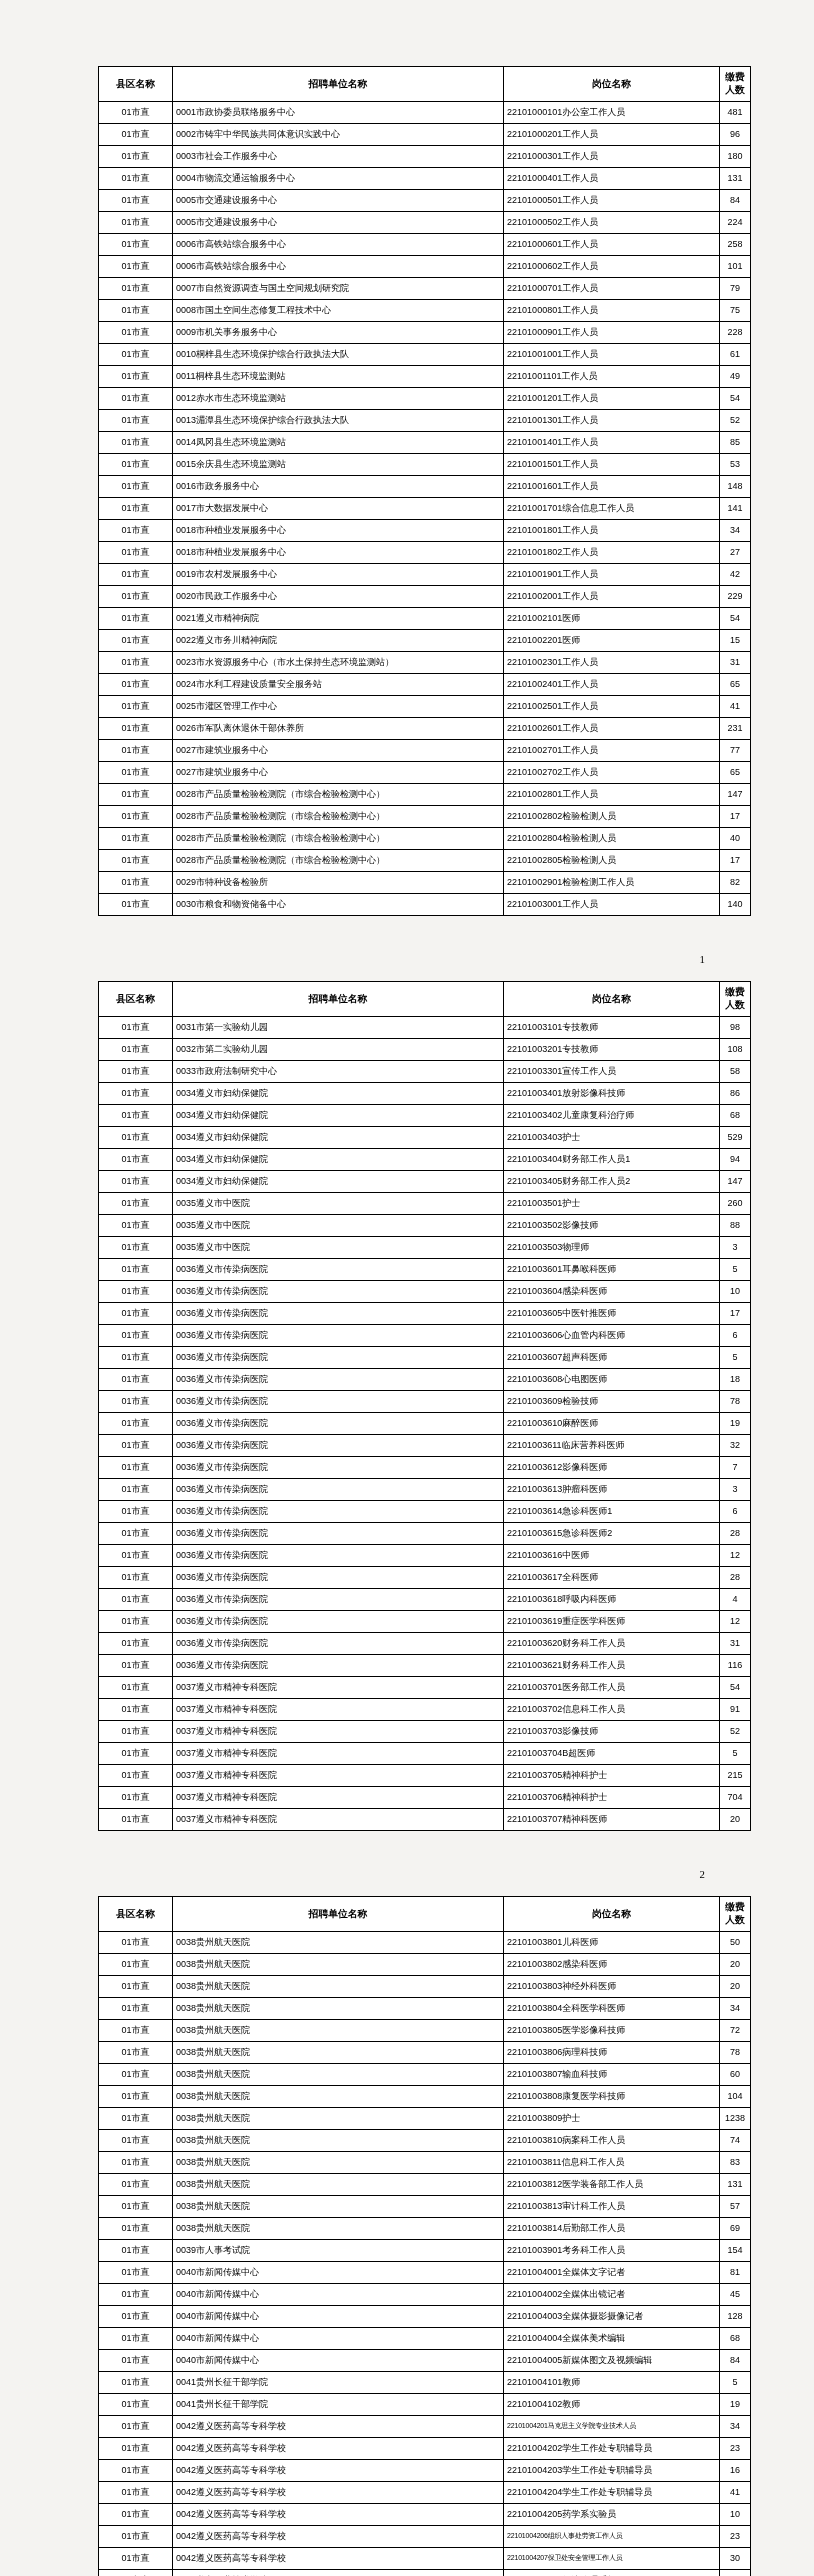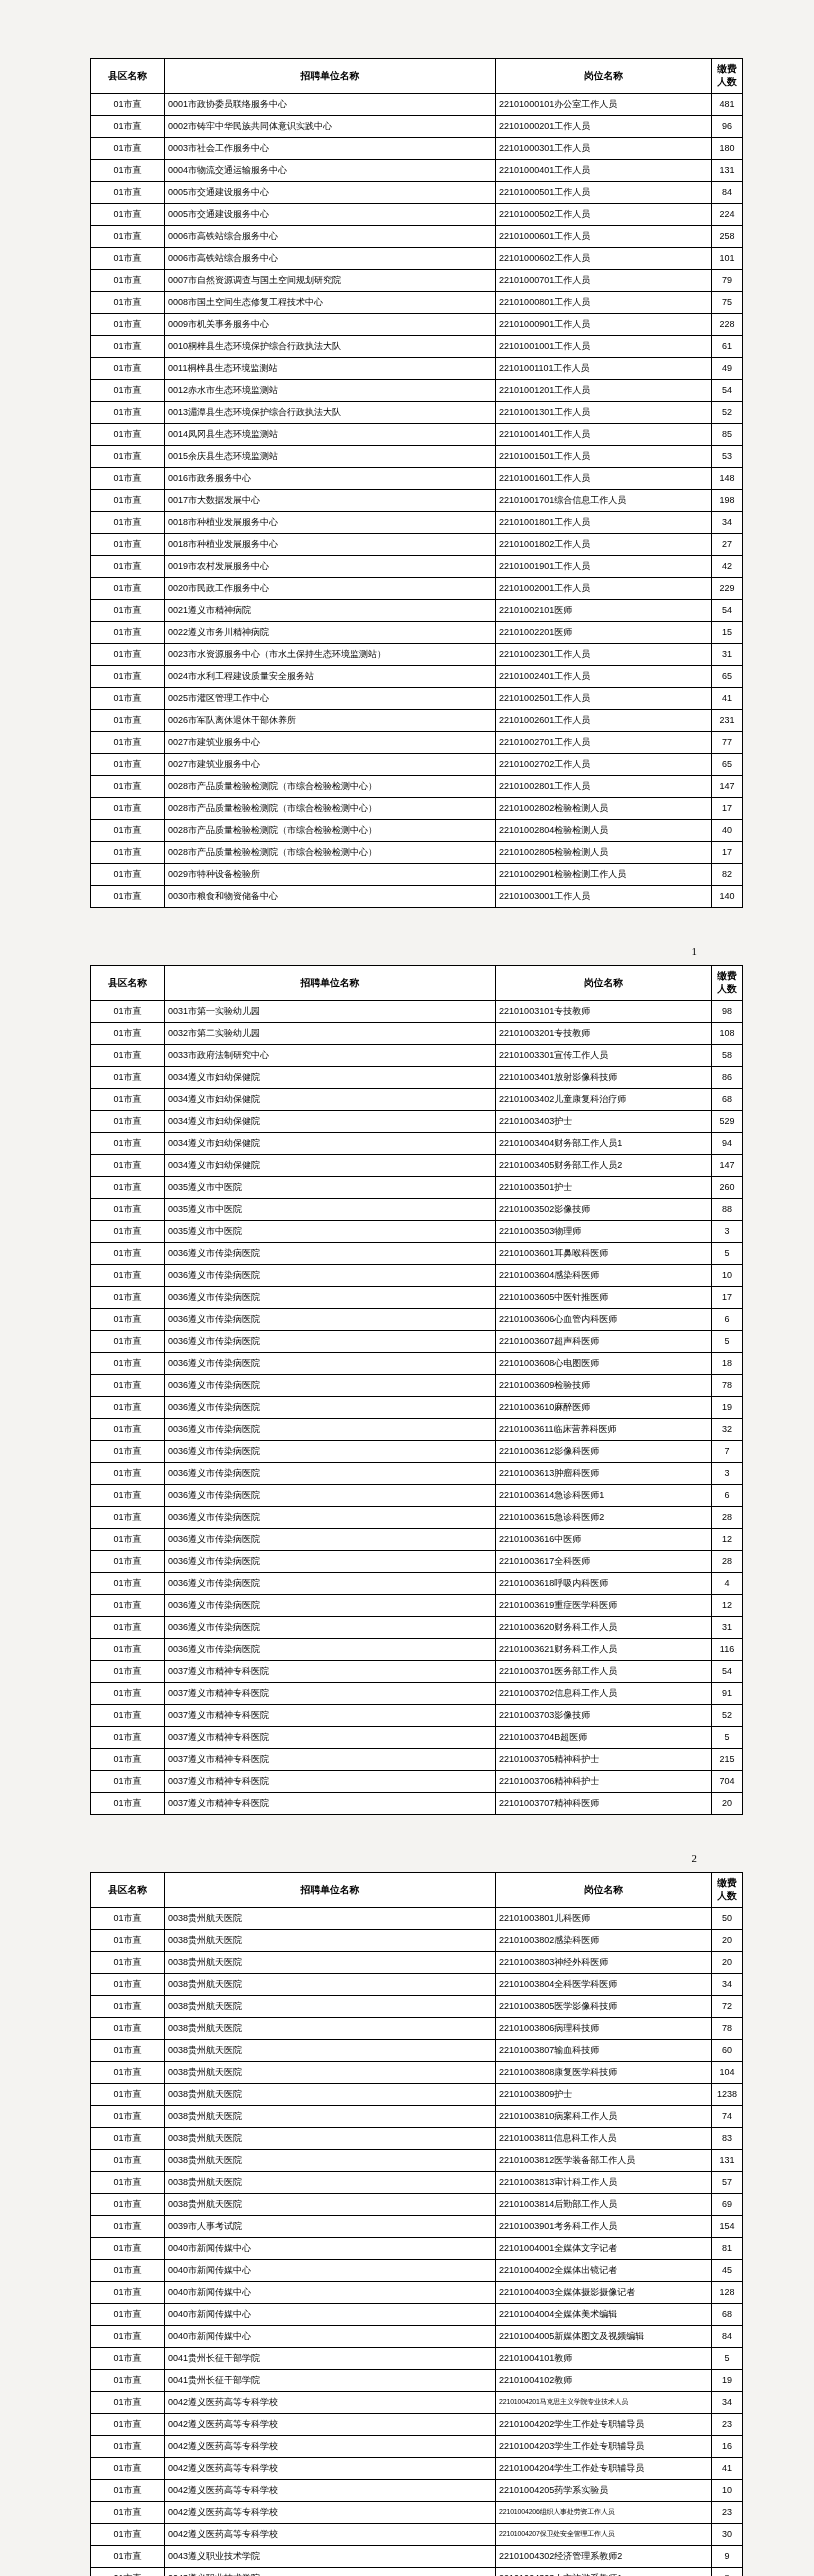--- a/index.html
+++ b/index.html
@@ -3,21 +3,21 @@
 <meta charset="utf-8">
 <style>
   html,body{margin:0;padding:0;}
   body{
     width:814px;min-height:3843px;
     background:#f4f3f1;
     font-family:"Liberation Sans","DejaVu Sans",sans-serif;
     color:#000;
   }
   .sheet{padding:54px 0 20.6px 86px;}
-  .page-block{margin:4px;}
+  .page-block{margin:12px;}
   table.grid{
     border-collapse:collapse;table-layout:fixed;
     width:652px;background:#fff;
     border:1.5px solid #000;
   }
   .grid col.c0{width:74px}
   .grid col.c1{width:331px}
   .grid col.c2{width:216px}
   .grid col.c3{width:31px}
   .grid th{
@@ -188,21 +188,21 @@
     <td class="col-county">01市直</td>
     <td class="col-unit">0016市政务服务中心</td>
     <td class="col-position">22101001601工作人员</td>
     <td class="col-count">148</td>
   </tr>
 
   <tr>
     <td class="col-county">01市直</td>
     <td class="col-unit">0017市大数据发展中心</td>
     <td class="col-position">22101001701综合信息工作人员</td>
-    <td class="col-count">198</td>
+    <td class="col-count">141</td>
   </tr>
 
   <tr>
     <td class="col-county">01市直</td>
     <td class="col-unit">0018市种植业发展服务中心</td>
     <td class="col-position">22101001801工作人员</td>
     <td class="col-count">34</td>
   </tr>
 
   <tr>

